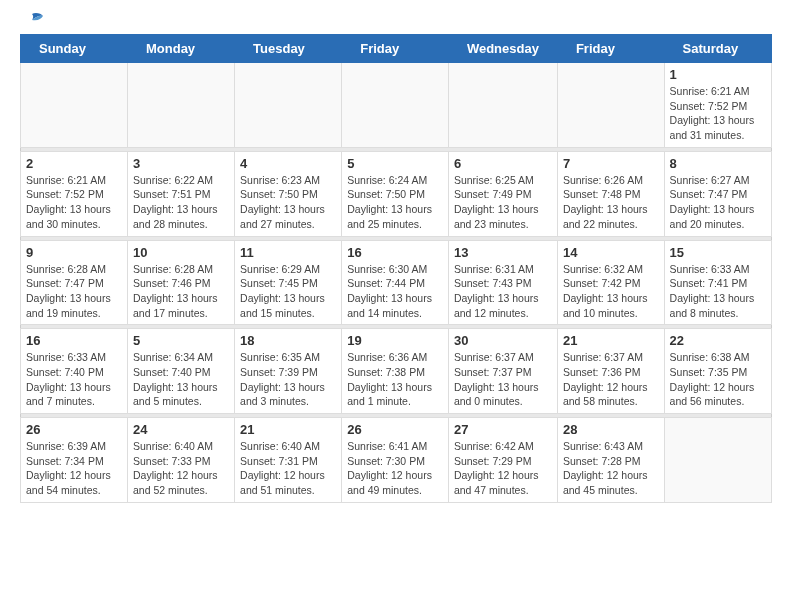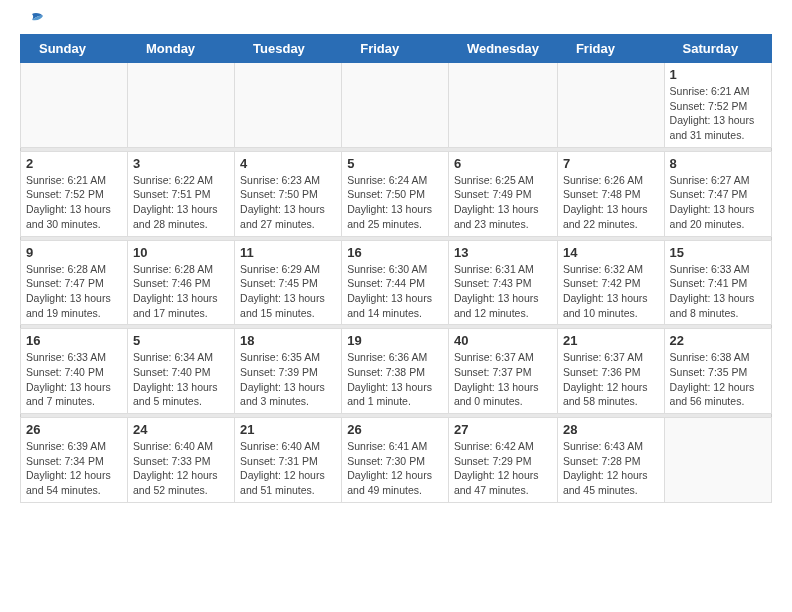--- a/index.html
+++ b/index.html
@@ -233,21 +233,21 @@
         </td>
         <td>
           <span class="day-num">18</span>
           <div class="day-info">Sunrise: 6:35 AM<br>Sunset: 7:39 PM<br>Daylight: 13 hours<br>and 3 minutes.</div>
         </td>
         <td>
           <span class="day-num">19</span>
           <div class="day-info">Sunrise: 6:36 AM<br>Sunset: 7:38 PM<br>Daylight: 13 hours<br>and 1 minute.</div>
         </td>
         <td>
-          <span class="day-num">40</span>
+          <span class="day-num">30</span>
           <div class="day-info">Sunrise: 6:37 AM<br>Sunset: 7:37 PM<br>Daylight: 13 hours<br>and 0 minutes.</div>
         </td>
         <td>
           <span class="day-num">21</span>
           <div class="day-info">Sunrise: 6:37 AM<br>Sunset: 7:36 PM<br>Daylight: 12 hours<br>and 58 minutes.</div>
         </td>
         <td>
           <span class="day-num">22</span>
           <div class="day-info">Sunrise: 6:38 AM<br>Sunset: 7:35 PM<br>Daylight: 12 hours<br>and 56 minutes.</div>
         </td>

